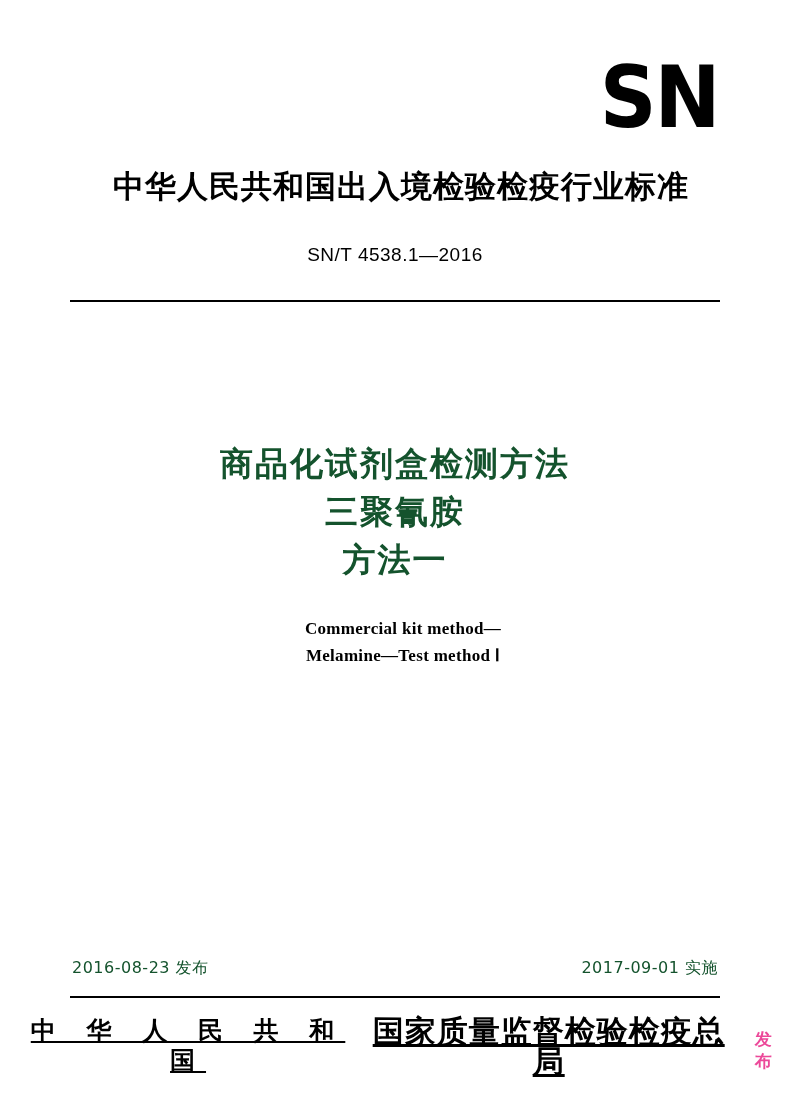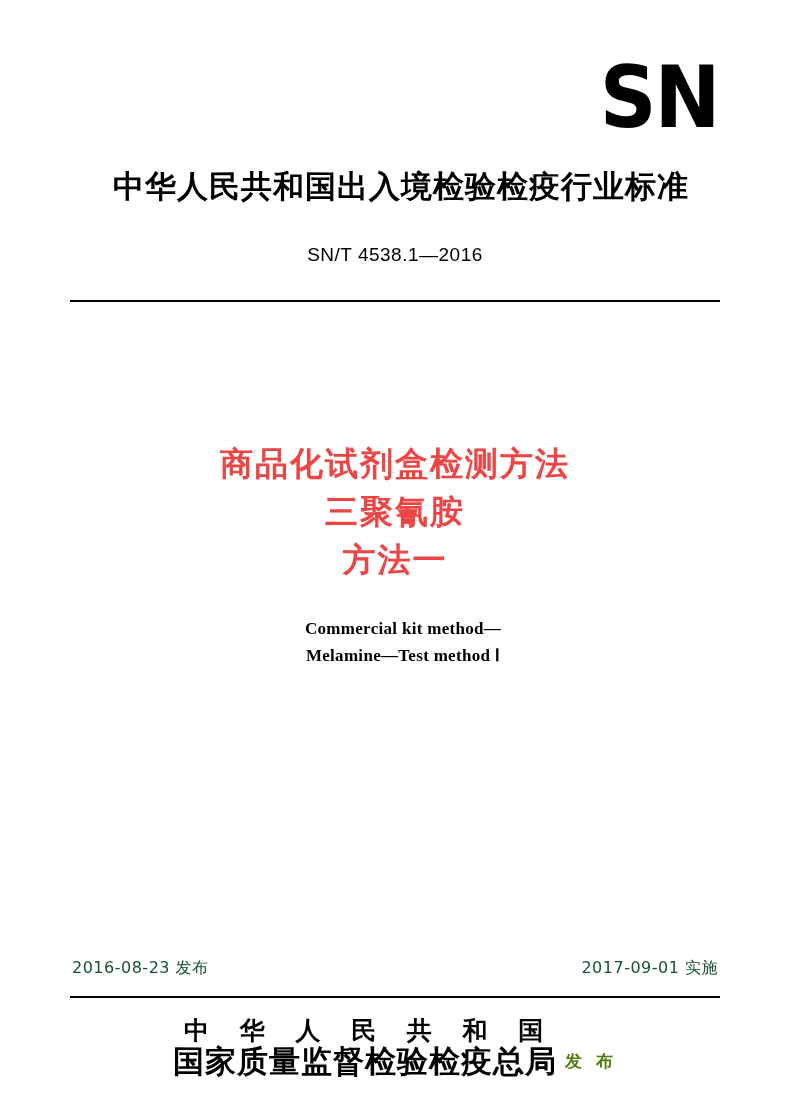--- a/index.html
+++ b/index.html
@@ -84,21 +84,21 @@
     left: 0;
     right: 0;
     text-align: center;
   }
   .main-title .line {
     font-family: "DejaVu Sans", sans-serif;
     font-weight: bold;
     font-size: 33px;
     line-height: 48px;
     letter-spacing: 2px;
-    color: #ef4444;
+    color: #14532d;
   }
 
   .en-title {
     position: absolute;
     top: 607px;
     left: 16px;
     right: 0;
     text-align: center;
   }
   .en-title .line {
@@ -143,22 +143,23 @@
     right: 0;
     text-align: center;
   }
   .issuer-inner {
     display: inline-flex;
     align-items: flex-end;
     justify-content: center;
   }
   .issuer-lines {
     display: flex;
-    flex-direction: column;
+    flex-direction: row;
     align-items: flex-start;
+    text-decoration: underline;
   }
   .issuer-line1 {
     font-family: "DejaVu Sans", sans-serif;
     font-weight: bold;
     font-size: 25px;
     line-height: 30px;
     letter-spacing: 11px;
     padding-left: 11px;
     color: #000;
   }
@@ -171,21 +172,21 @@
     color: #000;
   }
   .issuer-verb {
     font-family: "DejaVu Sans", sans-serif;
     font-weight: bold;
     font-size: 17px;
     line-height: 22px;
     letter-spacing: 4px;
     padding-left: 8px;
     padding-bottom: 4px;
-    color: #4d7c0f;
+    color: #ec4899;
   }
 </style>
 </head>
 <body>
 
 <div class="page">
 
   <div class="logo-row">
     <div class="sn-logo">SN</div>
   </div>

